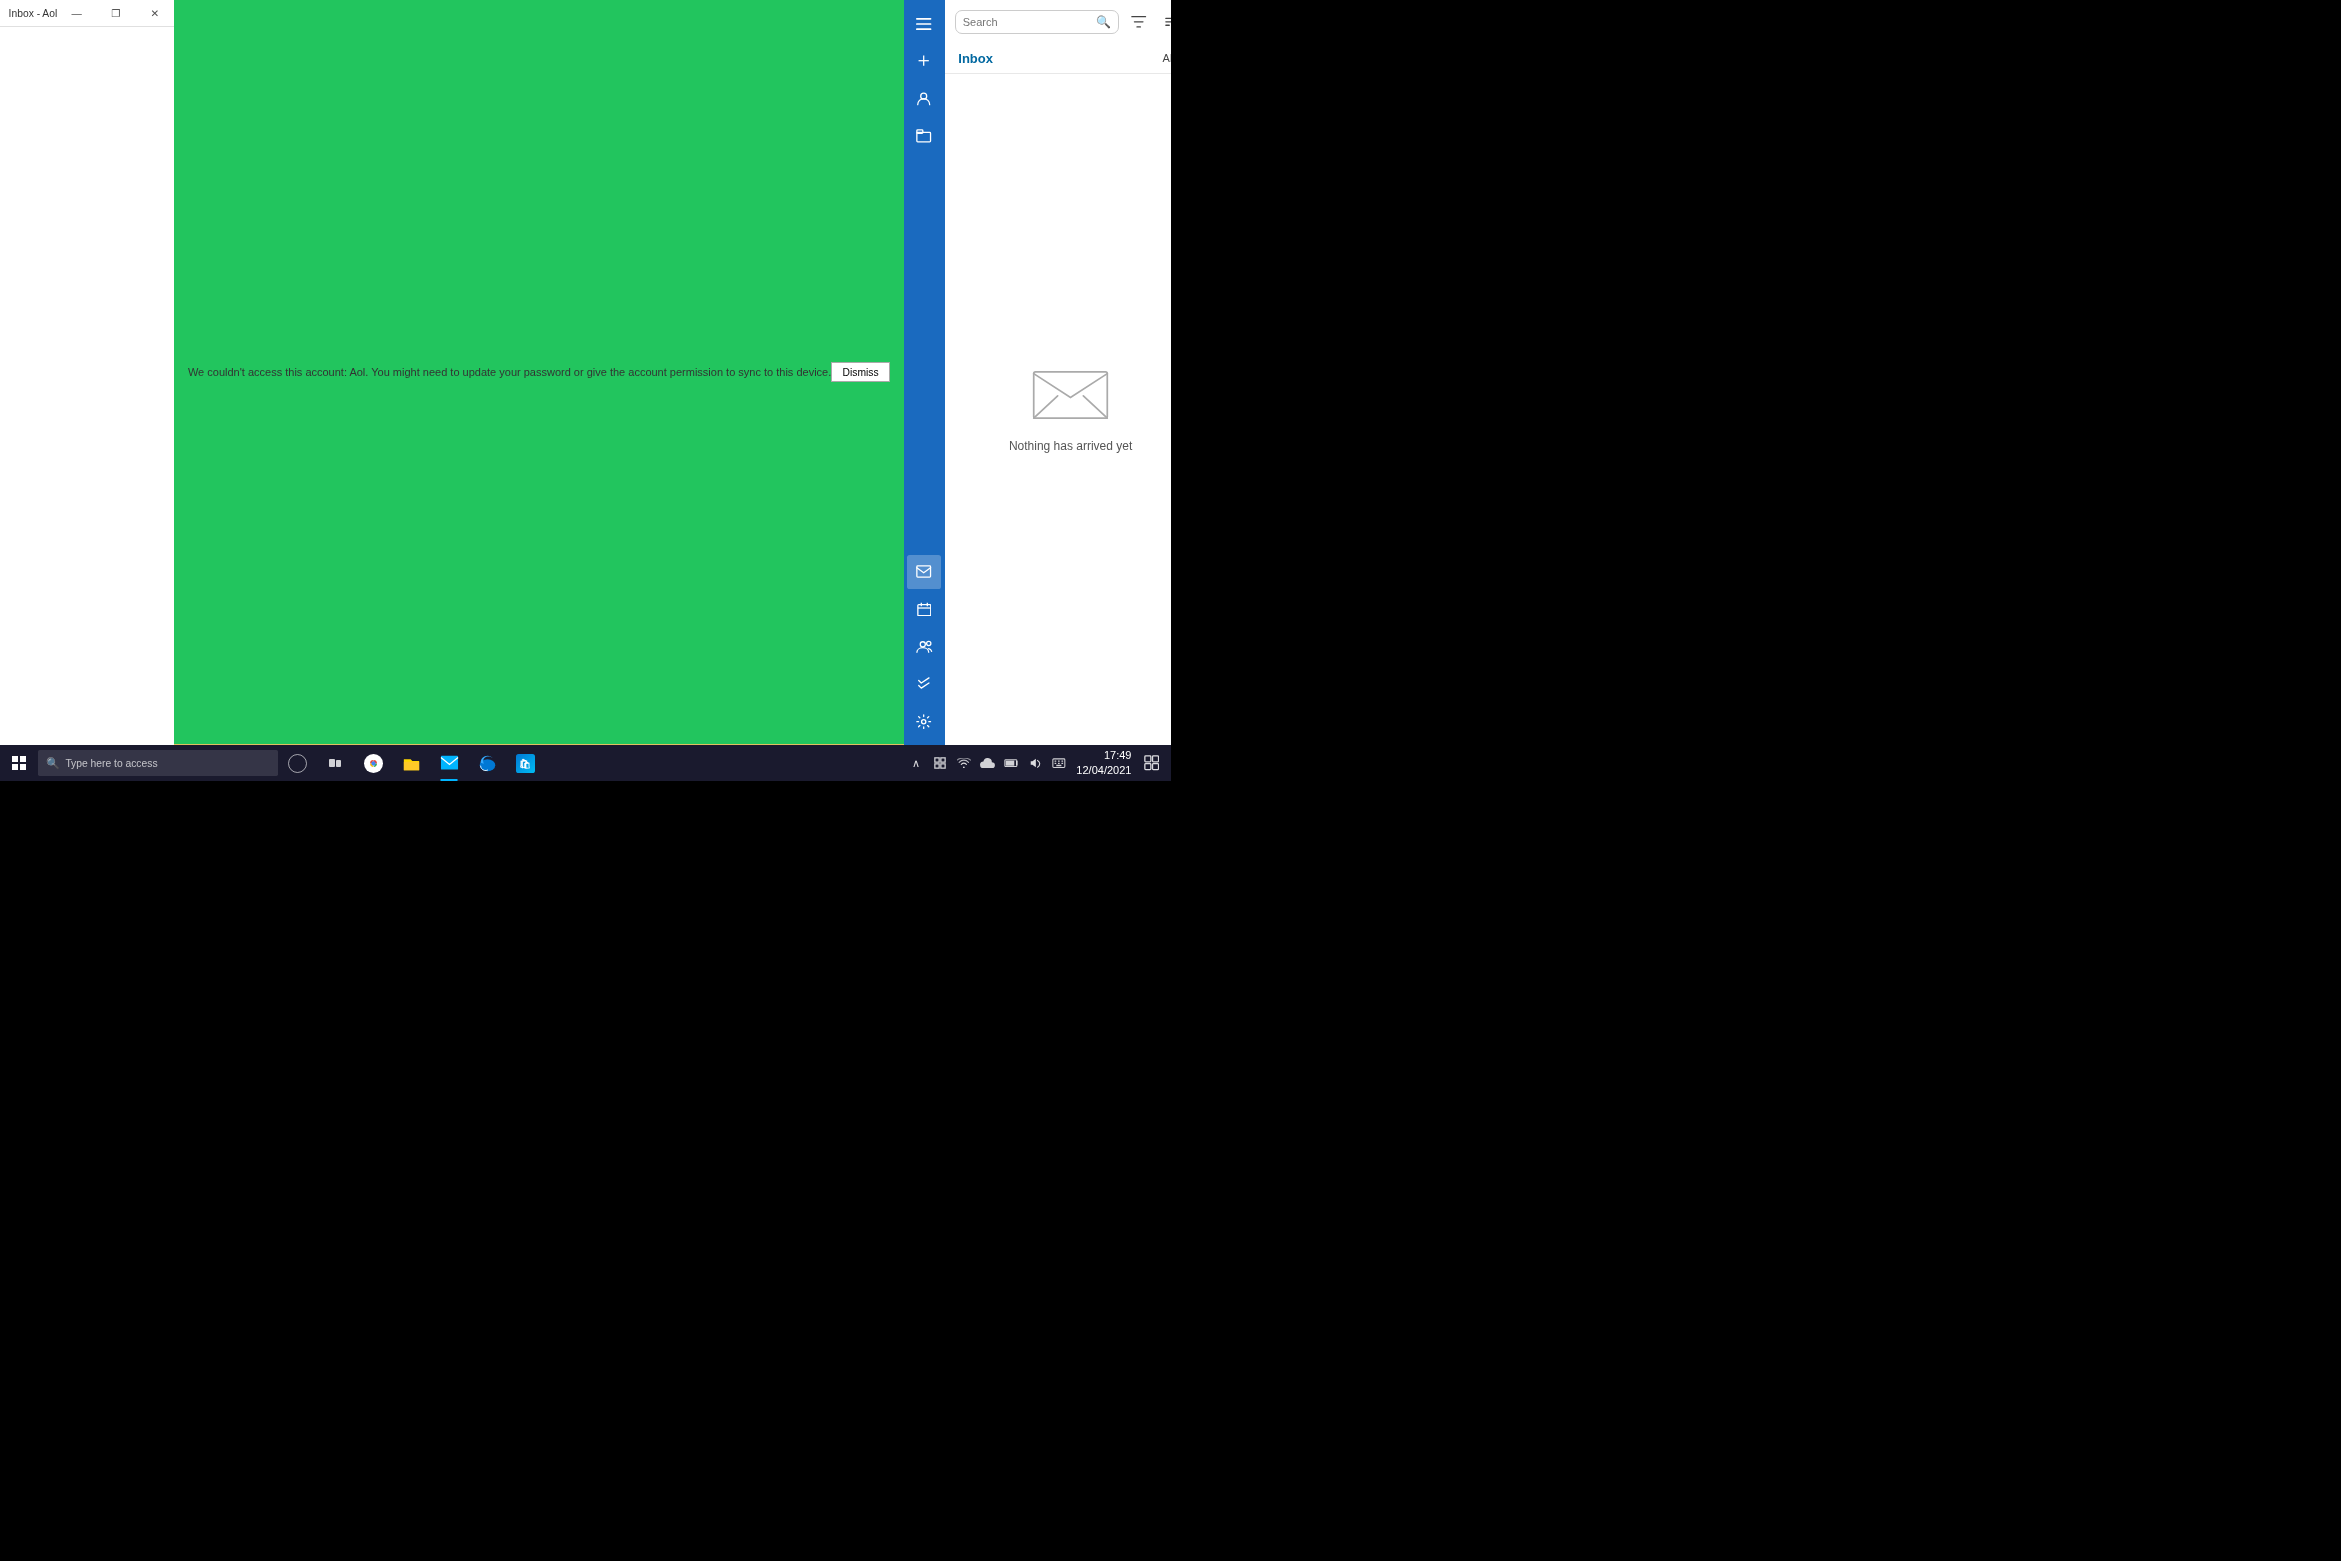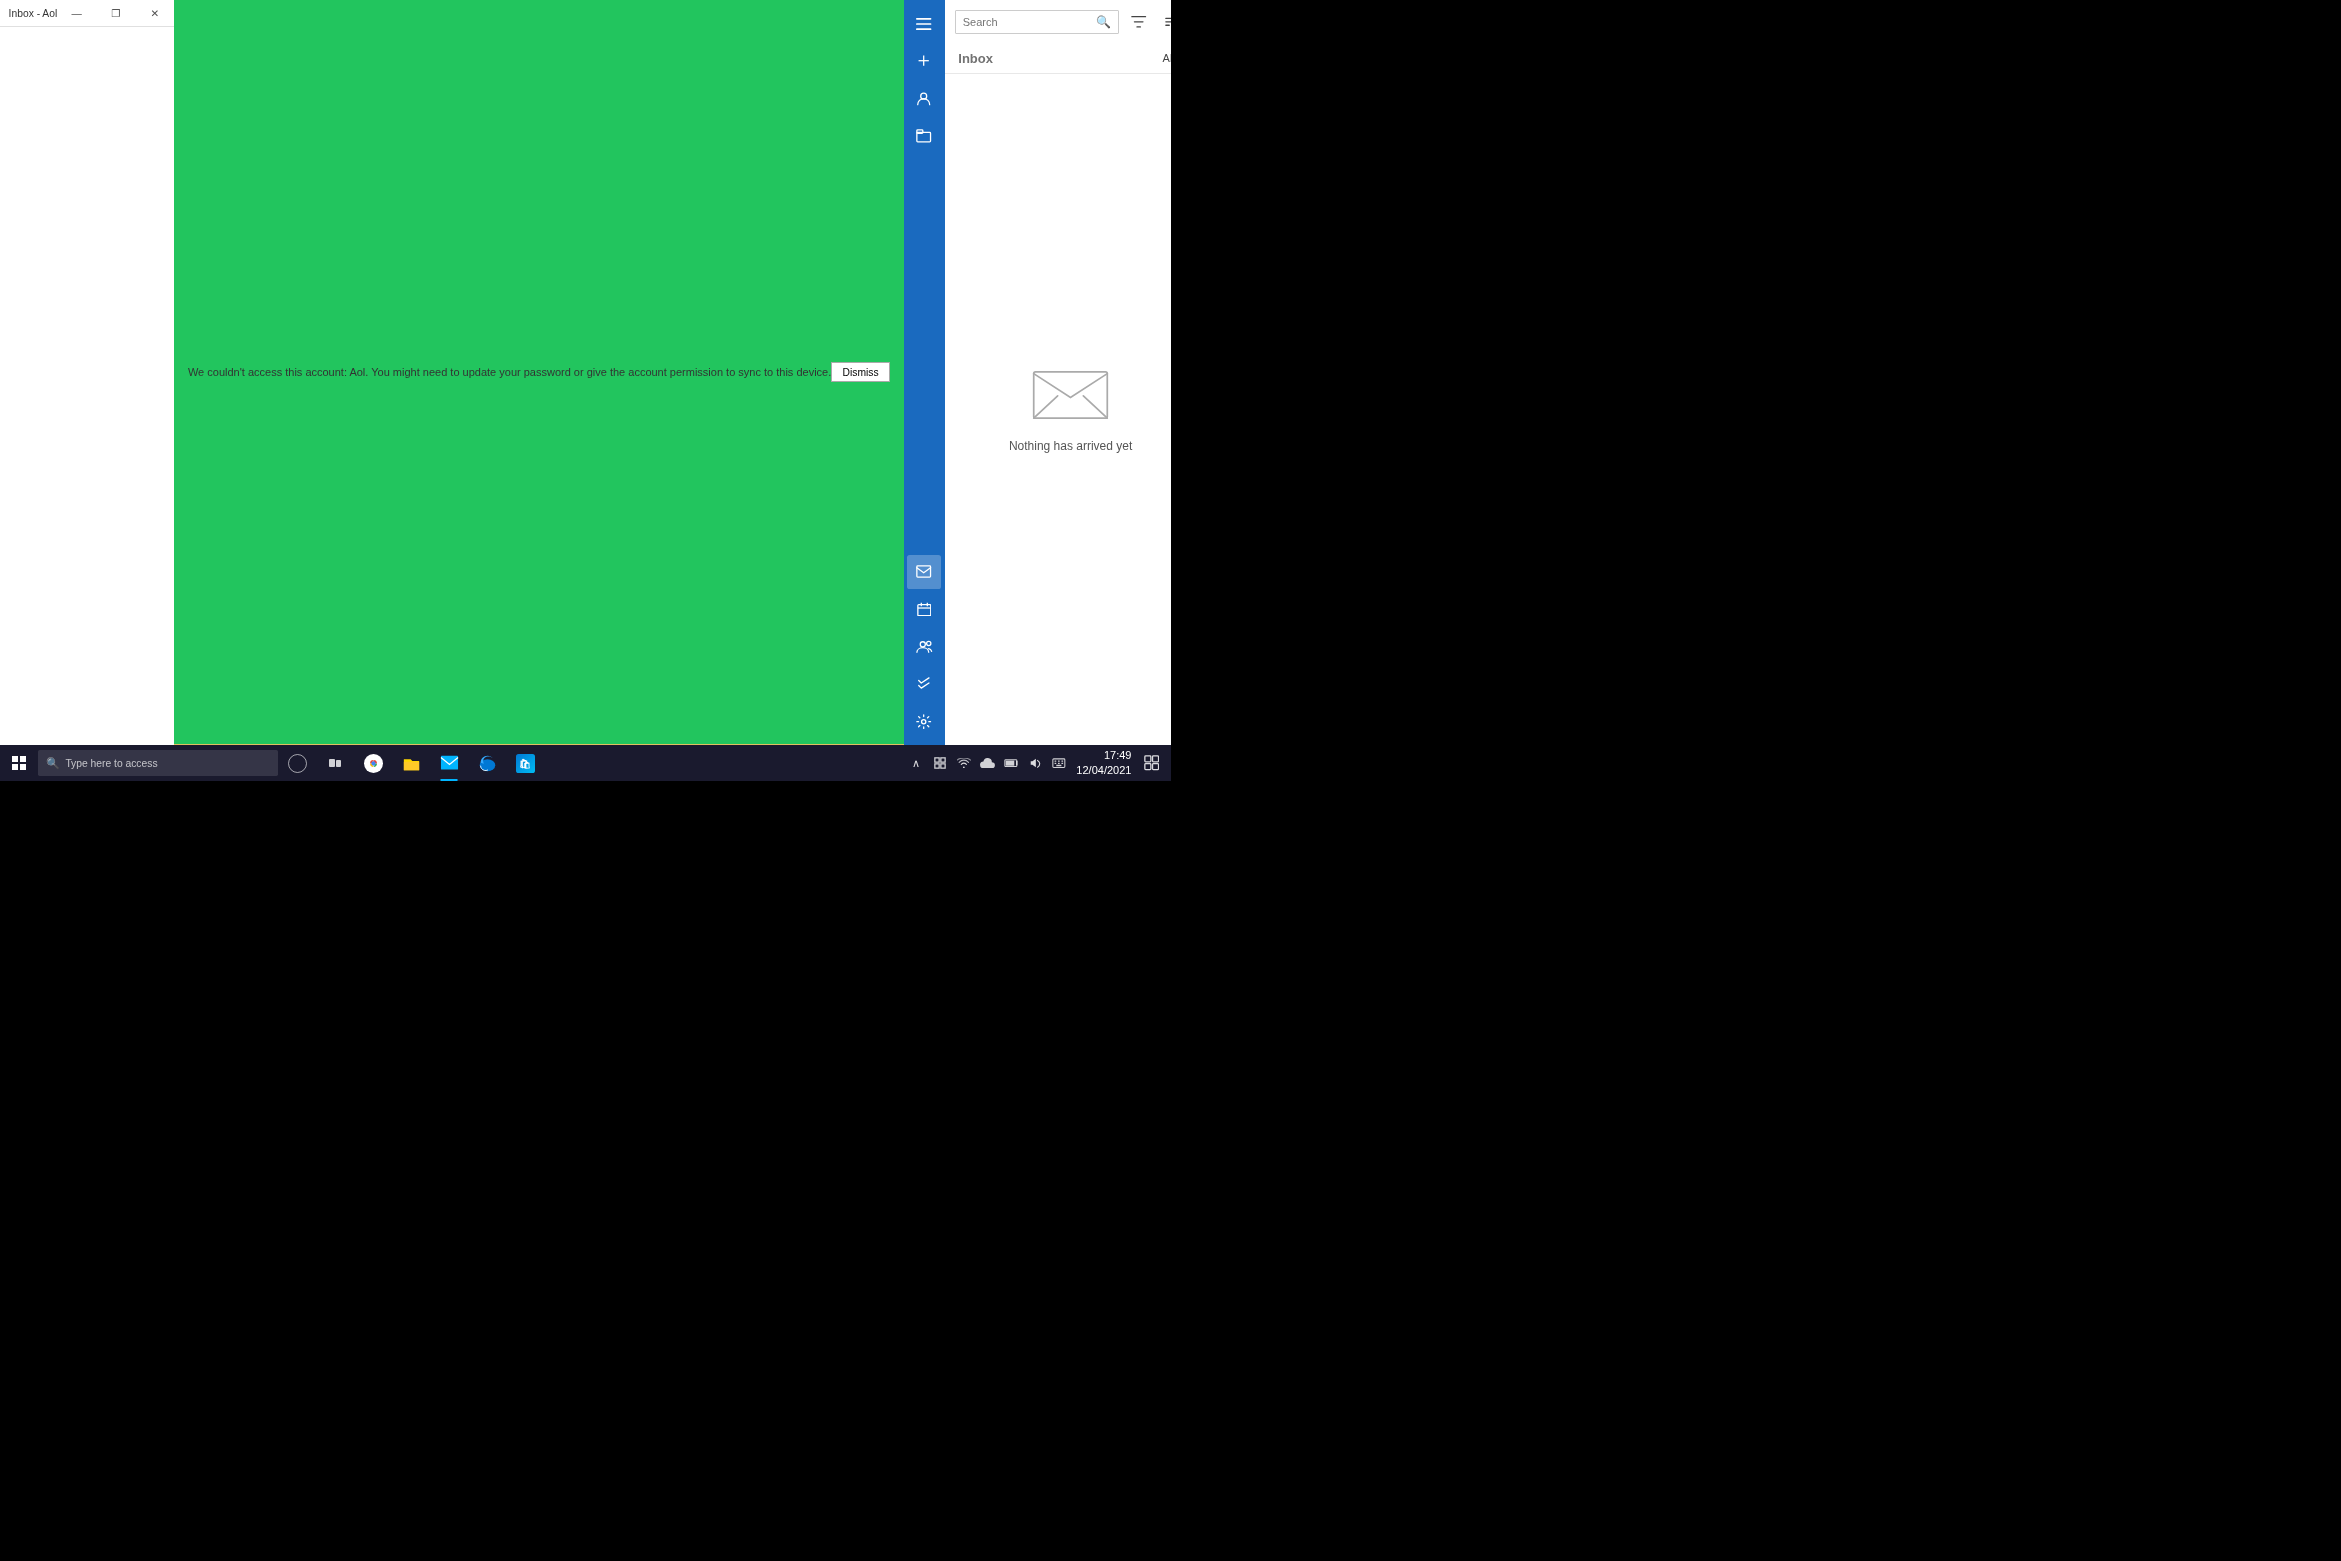--- a/index.html
+++ b/index.html
@@ -125,21 +125,21 @@
       padding: 8.6px 10.3px;
       display: flex;
       align-items: center;
       gap: 6.8px;
     }
     .search-box {
       flex: 1;
       display: flex;
       align-items: center;
       border: 0.9px solid #ccc;
-      border-radius: 1px;
+      border-radius: 7px;
       padding: 4.3px 6.8px;
       gap: 7px;
       background: #fff;
     }
     .search-input {
       border: none;
       outline: none;
       font-size: 11px;
       color: #666;
       width: 100%;
@@ -159,21 +159,21 @@
     .inbox-header {
       display: flex;
       align-items: center;
       justify-content: space-between;
       padding: 6.8px 13.7px;
       border-bottom: 0.9px solid #e8e8e8;
     }
     .inbox-title {
       font-size: 13px;
       font-weight: 600;
-      color: #737373;
+      color: #0369a1;
     }
     .inbox-filter {
       display: flex;
       align-items: center;
       gap: 3.4px;
       font-size: 11px;
       color: #444;
       cursor: pointer;
       margin-left: 35px;
     }

